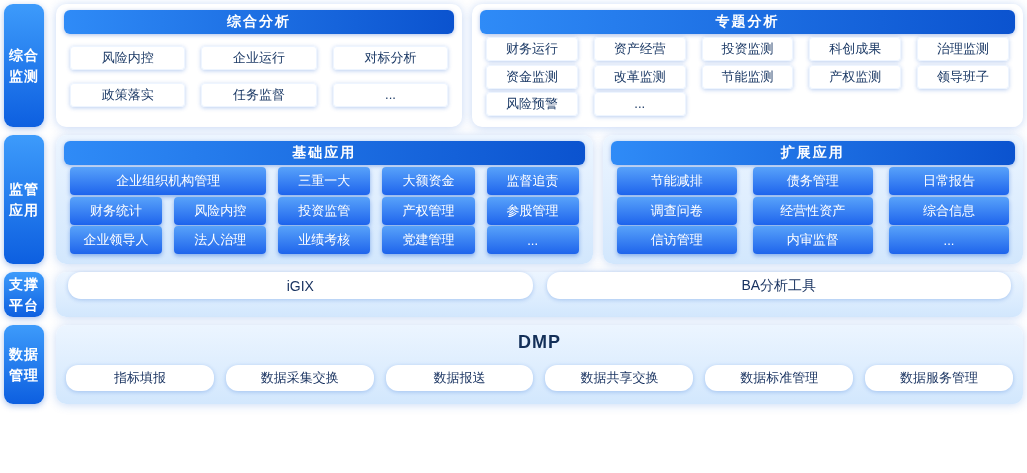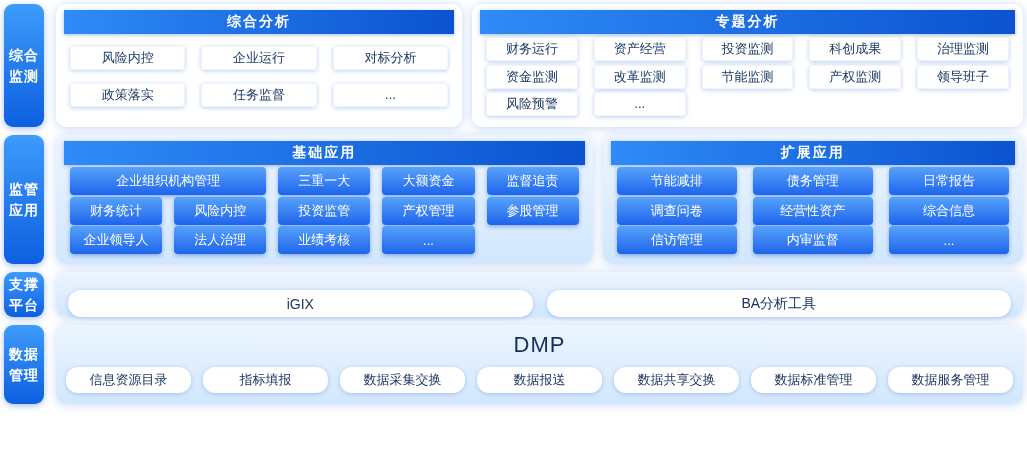--- a/index.html
+++ b/index.html
@@ -28,21 +28,21 @@
 
   .panel { border-radius:10px; display:flex; flex-direction:column; min-width:0; }
   .panel-white { background:#fff; box-shadow:0 1px 10px rgba(45,110,220,.28); padding:6px 8px 8px; }
   .panel-light { background:linear-gradient(180deg,#ecf5ff 0%, #d2e7fd 100%); box-shadow:0 1px 10px rgba(45,110,220,.25); padding:6px 8px 8px; }
 
   .comp  { flex:0 0 42%; }
   .basic { flex:0 0 55.5%; }
   .them, .ext { flex:1; }
 
   .panel-header {
-    height:24px; flex:0 0 24px; border-radius:0;
+    height:24px; flex:0 0 24px; border-radius:6px;
     background:linear-gradient(90deg,#2f8bf7 0%, #0b53cf 100%);
     color:#fff; font-size:14px; font-weight:bold; letter-spacing:2px;
     display:flex; align-items:center; justify-content:center;
     box-shadow:0 1px 4px rgba(12,70,190,.35);
   }
 
   .grid { flex:1; display:grid; align-content:space-evenly; column-gap:16px; padding:0 6px; }
   .grid-3 { grid-template-columns:repeat(3,1fr); }
   .grid-4 { grid-template-columns:repeat(5,1fr); }
   .grid-5 { grid-template-columns:repeat(5,1fr); column-gap:12px; }
@@ -54,29 +54,29 @@
     height:24px; background:#fff; border-radius:4px;
     color:#1c3a66; font-size:13px;
     box-shadow:0 1px 4px rgba(26,94,205,.30), inset 0 0 0 1px #eef5ff;
   }
   .chip-blue {
     height:28px; border-radius:4px; color:#fff; font-size:13px;
     background:linear-gradient(180deg,#58a2fa 0%, #1e64ec 100%);
     box-shadow:0 2px 4px rgba(16,86,208,.40);
   }
 
-  .strip { flex:1; flex-direction:row; align-items:flex-end; gap:14px; padding:0 12px; }
+  .strip { flex:1; flex-direction:row; align-items:flex-start; gap:14px; padding:0 12px; }
   .chip-plain {
     flex:1; height:27px; background:#fff; border-radius:13px;
     color:#17315f; font-size:14px;
     box-shadow:0 1px 4px rgba(26,94,205,.28);
   }
 
   .dmp { flex:1; padding:5px 10px 9px; }
-  .dmp-title { text-align:center; font-size:22px; font-weight:normal; color:#132f58; letter-spacing:1px; margin:2px 0 7px; }
+  .dmp-title { text-align:center; font-size:18px; font-weight:bold; color:#132f58; letter-spacing:1px; margin:2px 0 7px; }
   .dmp-row { display:flex; gap:12px; flex:1; align-items:center; }
   .dmp-row .chip-plain { height:26px; font-size:13px; border-radius:12px; }
 
   .infra { flex:1; align-items:center; justify-content:center;
            background:linear-gradient(180deg,#dcEEff 0%, #bedcfa 100%); }
   .infra-label { font-size:17px; font-weight:bold; color:#122e5a; letter-spacing:1px; }
 </style>
 </head>
 <body>
 
@@ -133,20 +133,21 @@
           <button class="chip chip-blue">大额资金</button>
           <button class="chip chip-blue">监督追责</button>
           <button class="chip chip-blue">财务统计</button>
           <button class="chip chip-blue">风险内控</button>
           <button class="chip chip-blue">投资监管</button>
           <button class="chip chip-blue">产权管理</button>
           <button class="chip chip-blue">参股管理</button>
           <button class="chip chip-blue">企业领导人</button>
           <button class="chip chip-blue">法人治理</button>
           <button class="chip chip-blue">业绩考核</button>
+          <button class="chip chip-blue">党建管理</button>
           <button class="chip chip-blue">...</button>
         </div>
       </section>
 
       <section class="panel panel-light ext">
         <header class="panel-header">扩展应用</header>
         <div class="grid grid-3">
           <button class="chip chip-blue">节能减排</button>
           <button class="chip chip-blue">债务管理</button>
           <button class="chip chip-blue">日常报告</button>
@@ -173,21 +174,20 @@
     </div>
   </div>
 
   <div class="band band-4">
     <div class="rail">数据
 管理</div>
     <div class="band-content">
       <section class="panel panel-light dmp">
         <div class="dmp-title">DMP</div>
         <div class="dmp-row">
-          <button class="chip chip-plain">信息资源目录</button>
           <button class="chip chip-plain">指标填报</button>
           <button class="chip chip-plain">数据采集交换</button>
           <button class="chip chip-plain">数据报送</button>
           <button class="chip chip-plain">数据共享交换</button>
           <button class="chip chip-plain">数据标准管理</button>
           <button class="chip chip-plain">数据服务管理</button>
         </div>
       </section>
     </div>
   </div>

